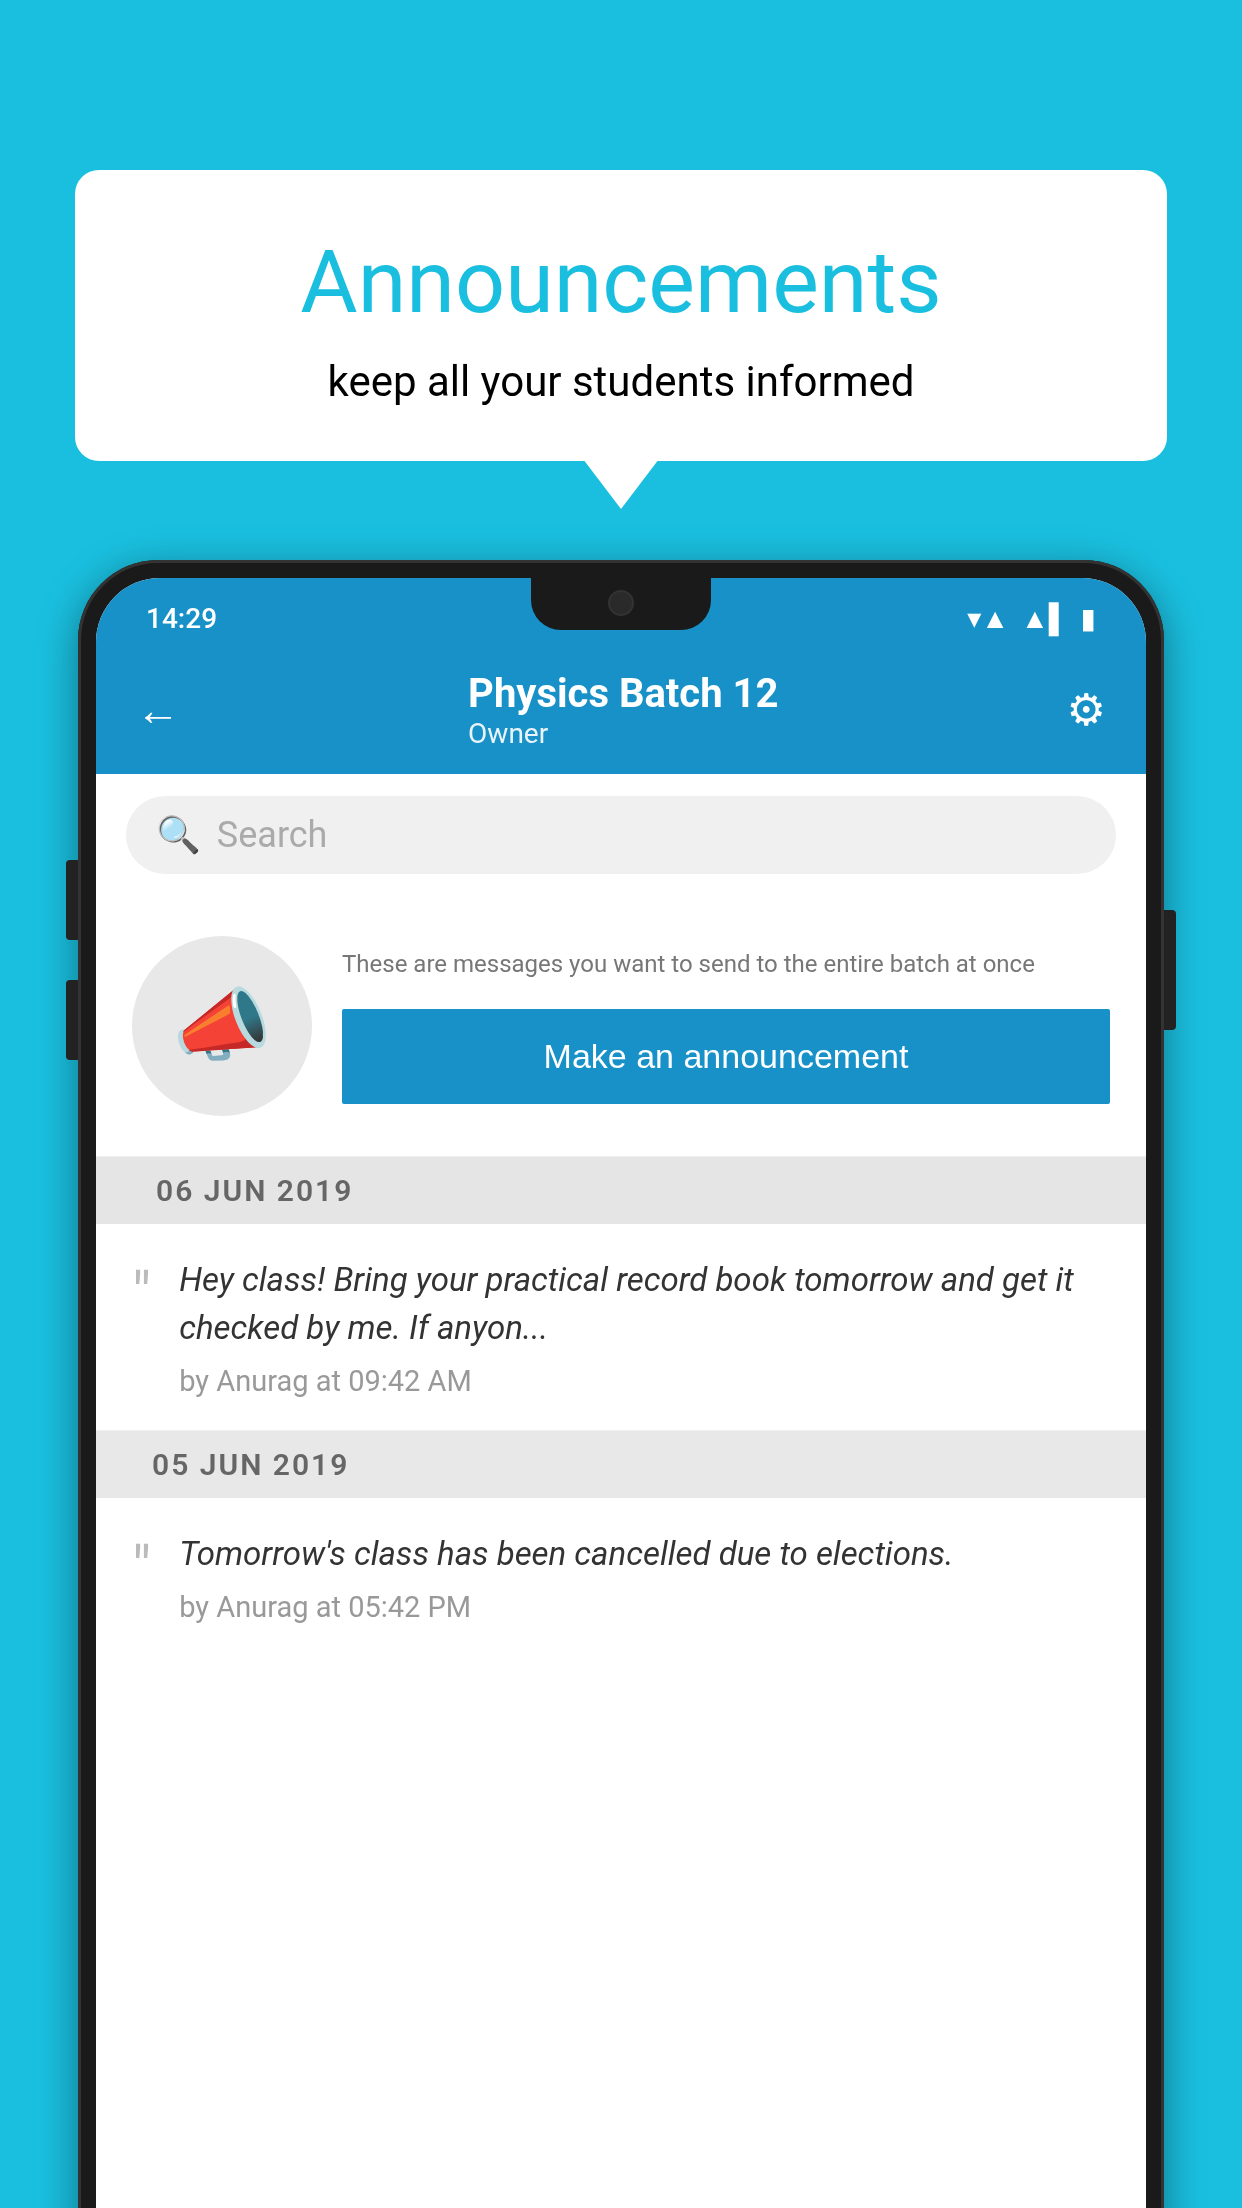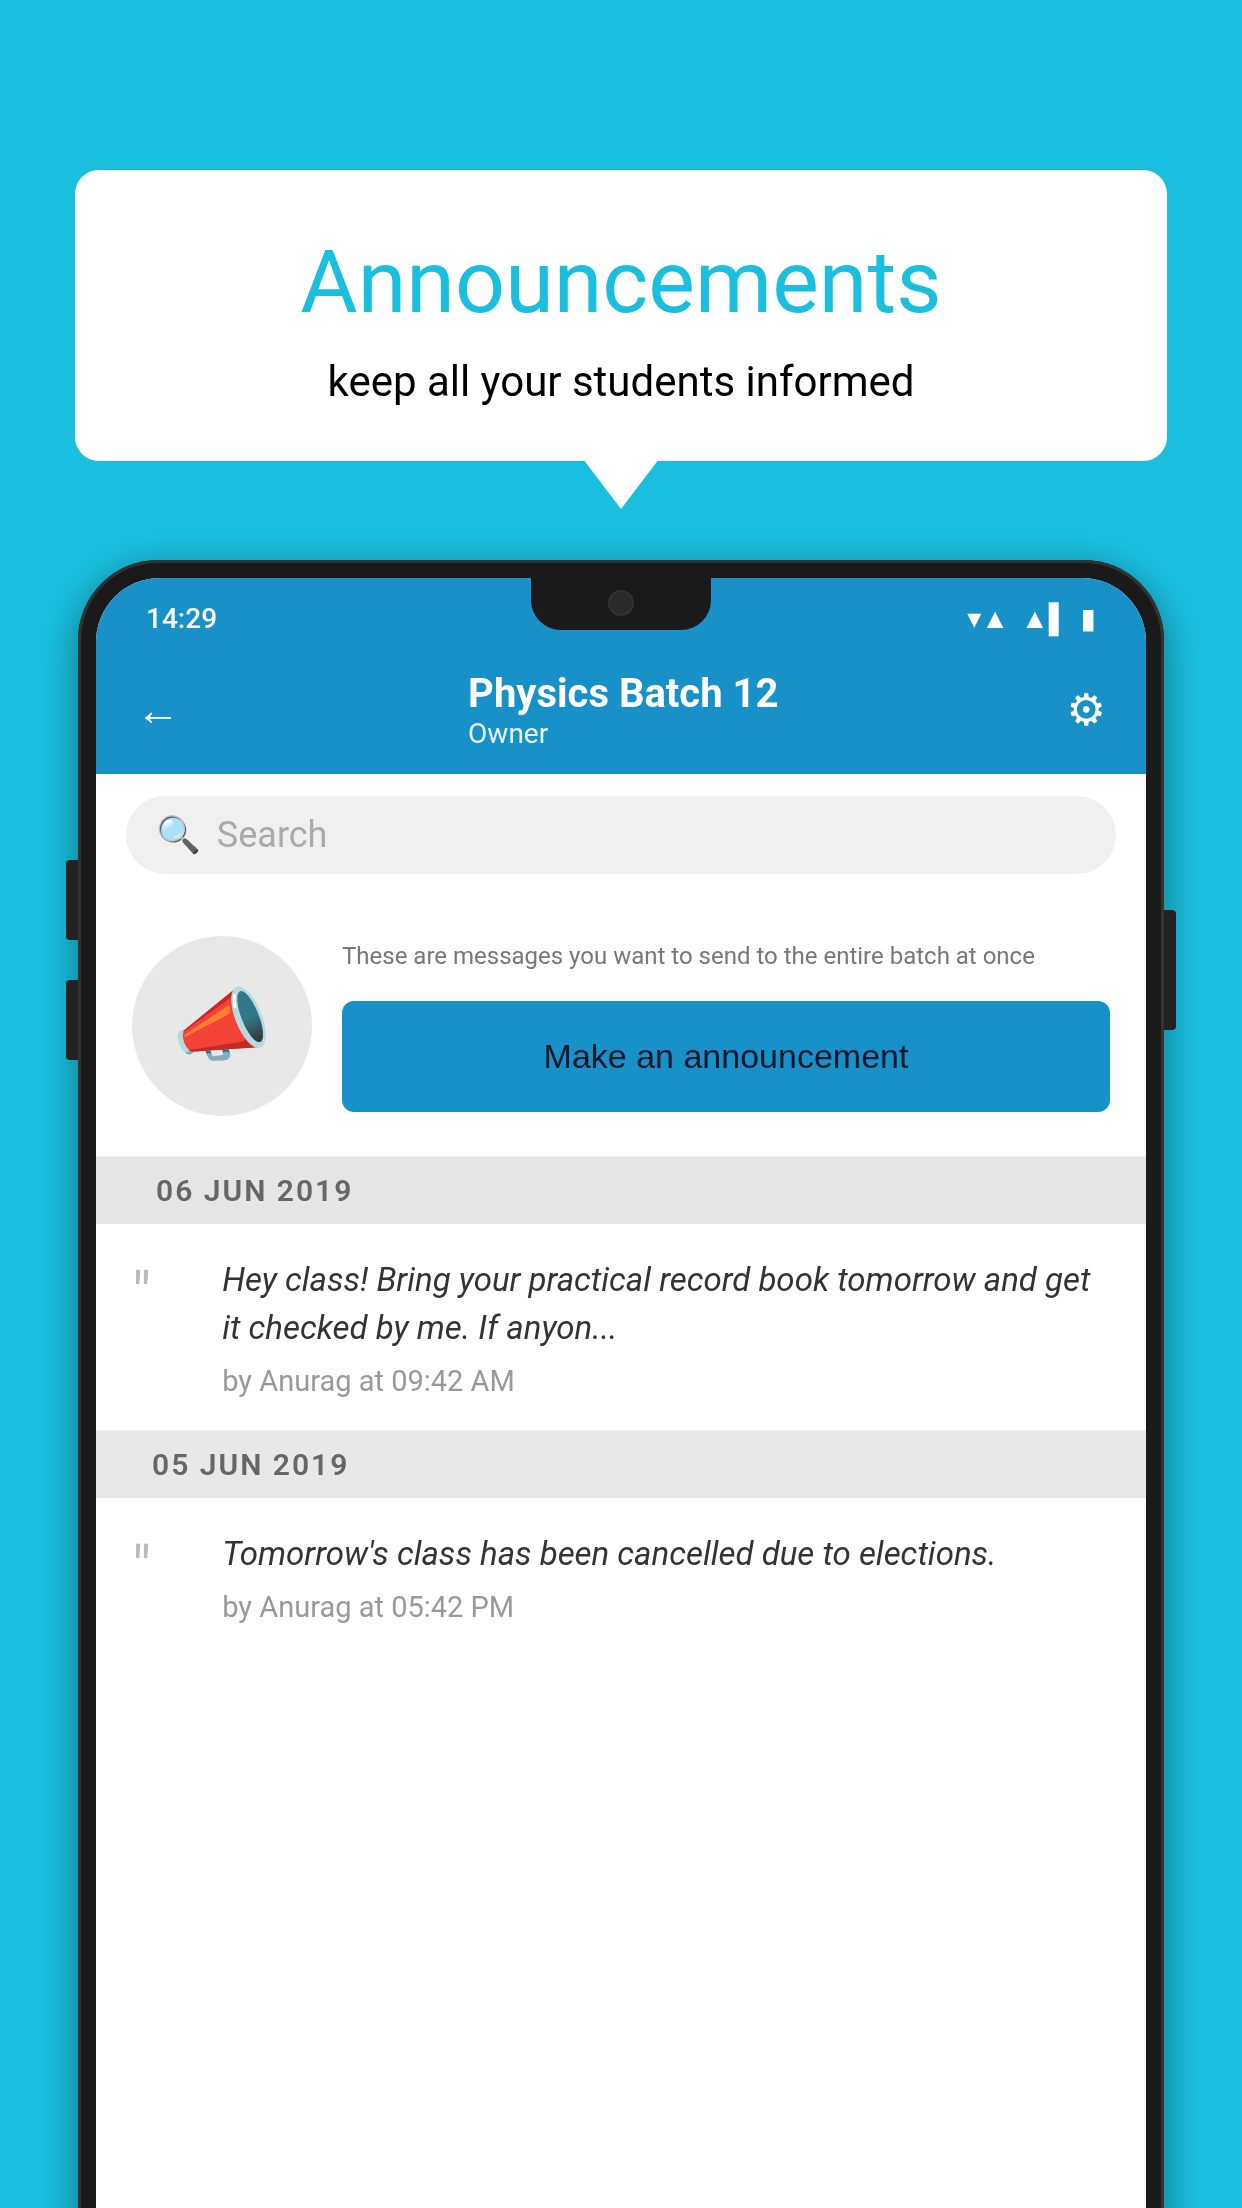--- a/index.html
+++ b/index.html
@@ -283,24 +283,24 @@
 
     .intro-desc {
       font-size: 24px;
       color: #777;
       line-height: 1.4;
       margin-bottom: 28px;
     }
 
     .make-announcement-btn {
       background: #1890C8;
-      color: #0f172a;
+      color: #ffffff;
       border: none;
-      border-radius: 12px;
-      padding: 36px 36px;
+      border-radius: 2px;
+      padding: 28px 36px;
       font-size: 34px;
       font-weight: 500;
       cursor: pointer;
       width: 100%;
     }
 
     
     .date-separator {
       background: #e5e5e5;
       padding: 16px 60px;
@@ -323,21 +323,20 @@
     .quote-icon {
       font-size: 60px;
       color: #bbb;
       line-height: 1;
       margin-top: 8px;
       flex-shrink: 0;
     }
 
     .announcement-content {
       flex: 1;
-      margin-left: 43px;
     }
 
     .announcement-text {
       font-size: 33px;
       color: #333;
       font-style: italic;
       line-height: 1.45;
       margin-bottom: 12px;
     }
 

